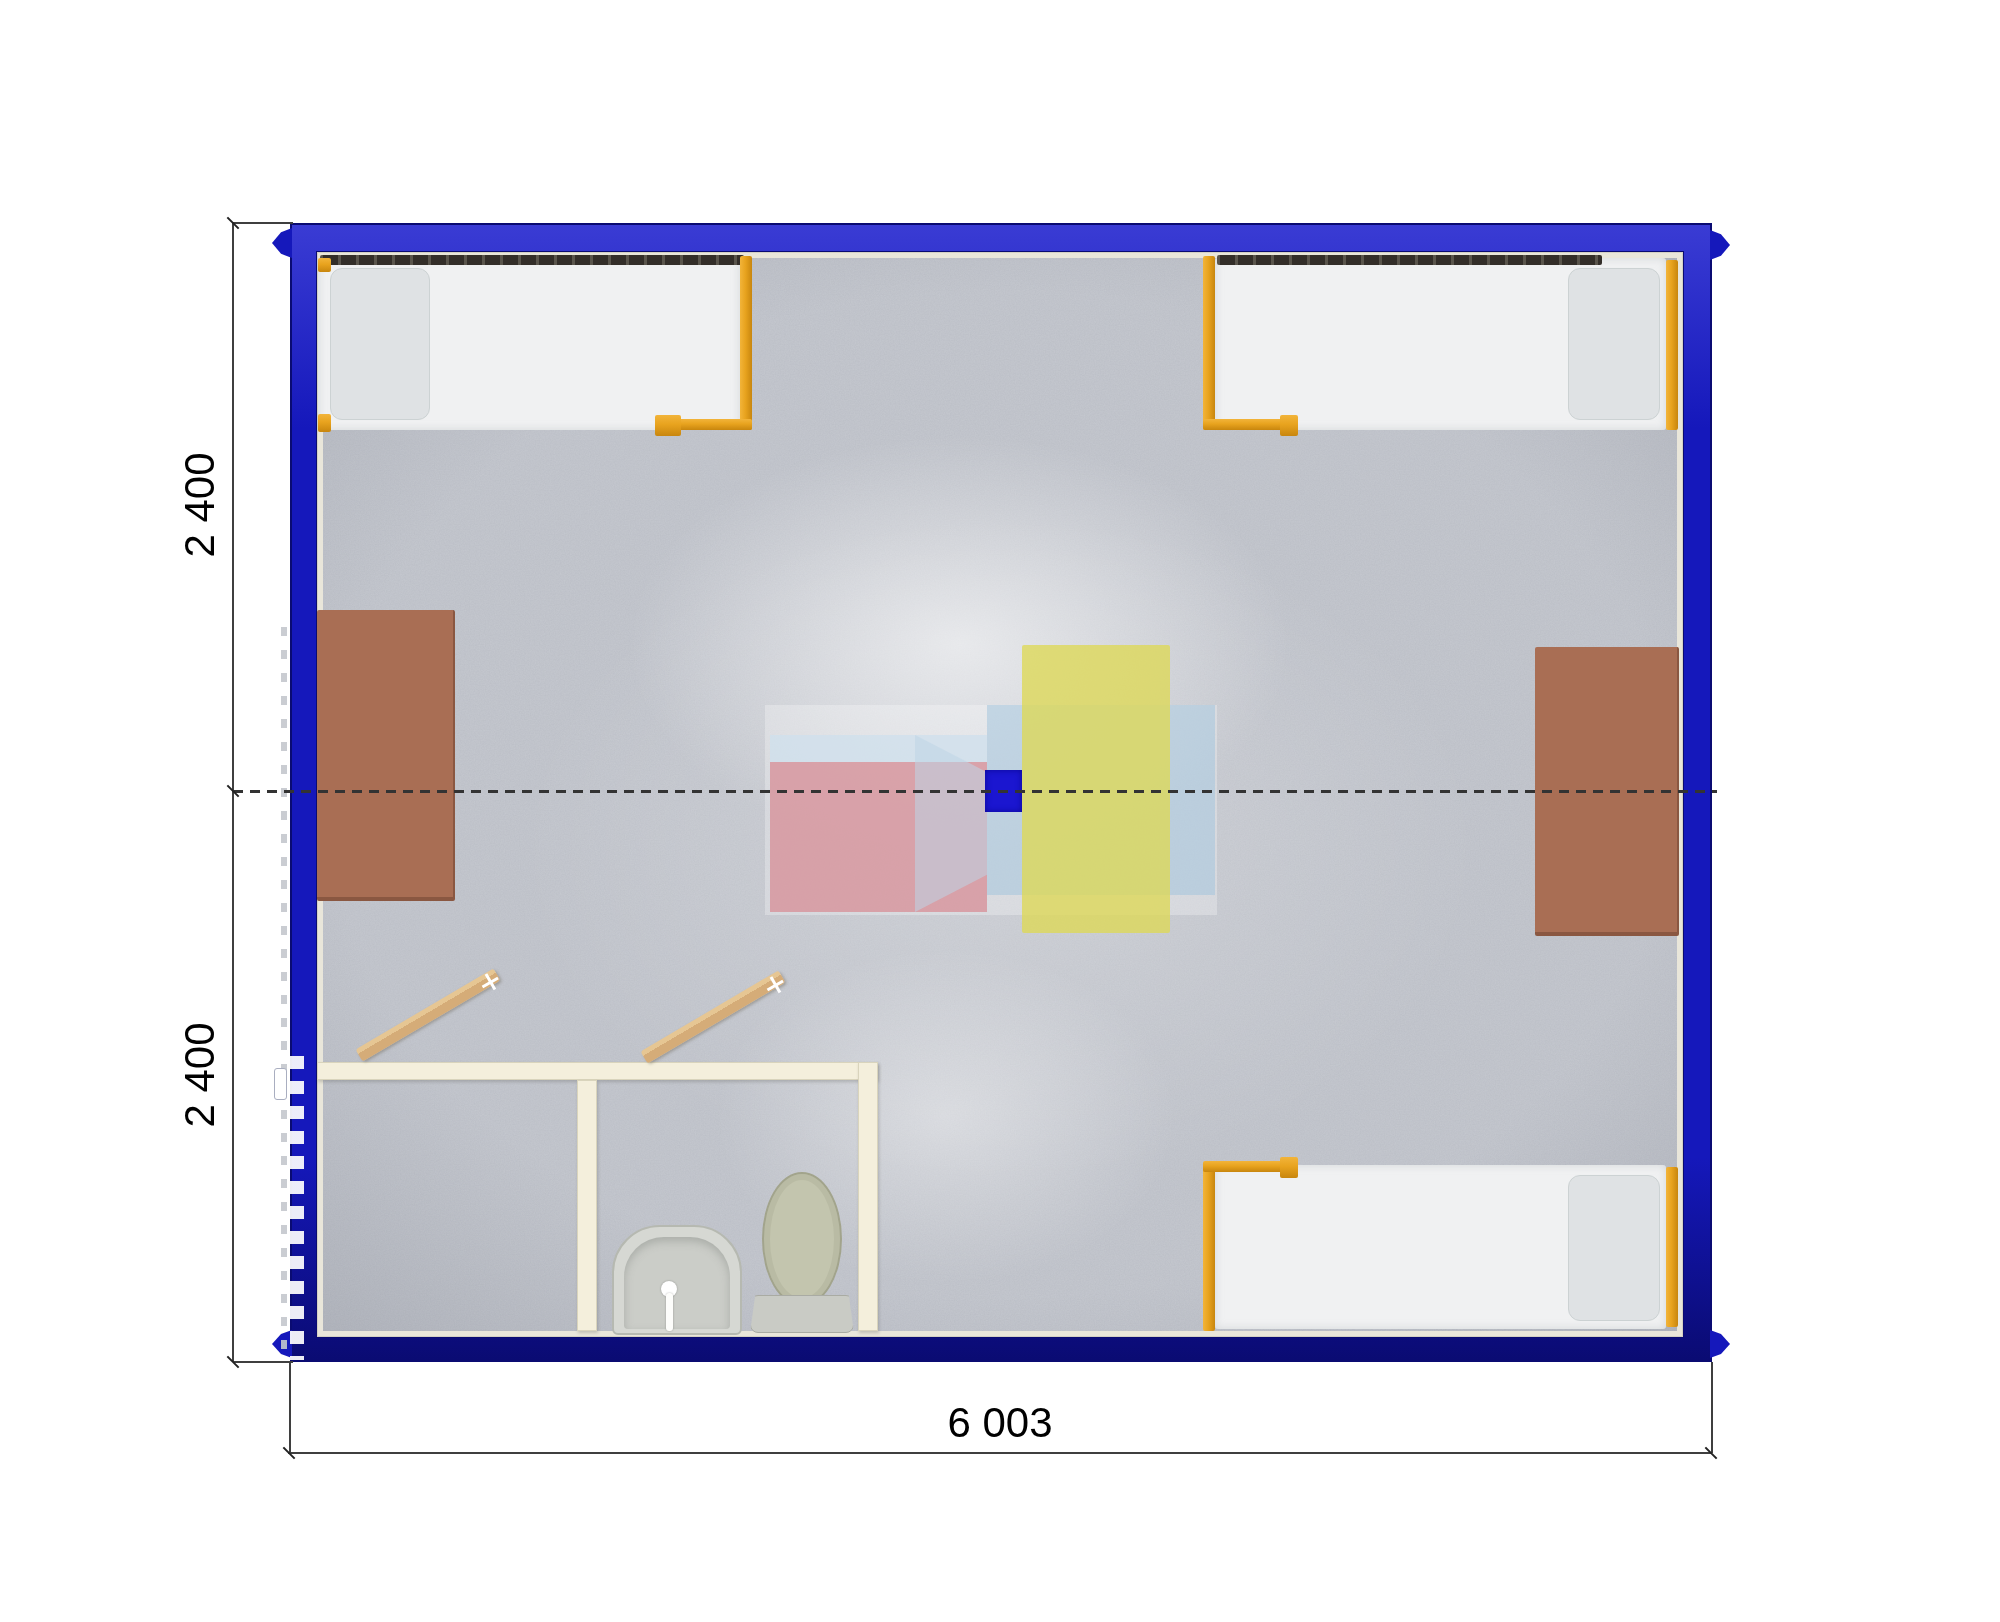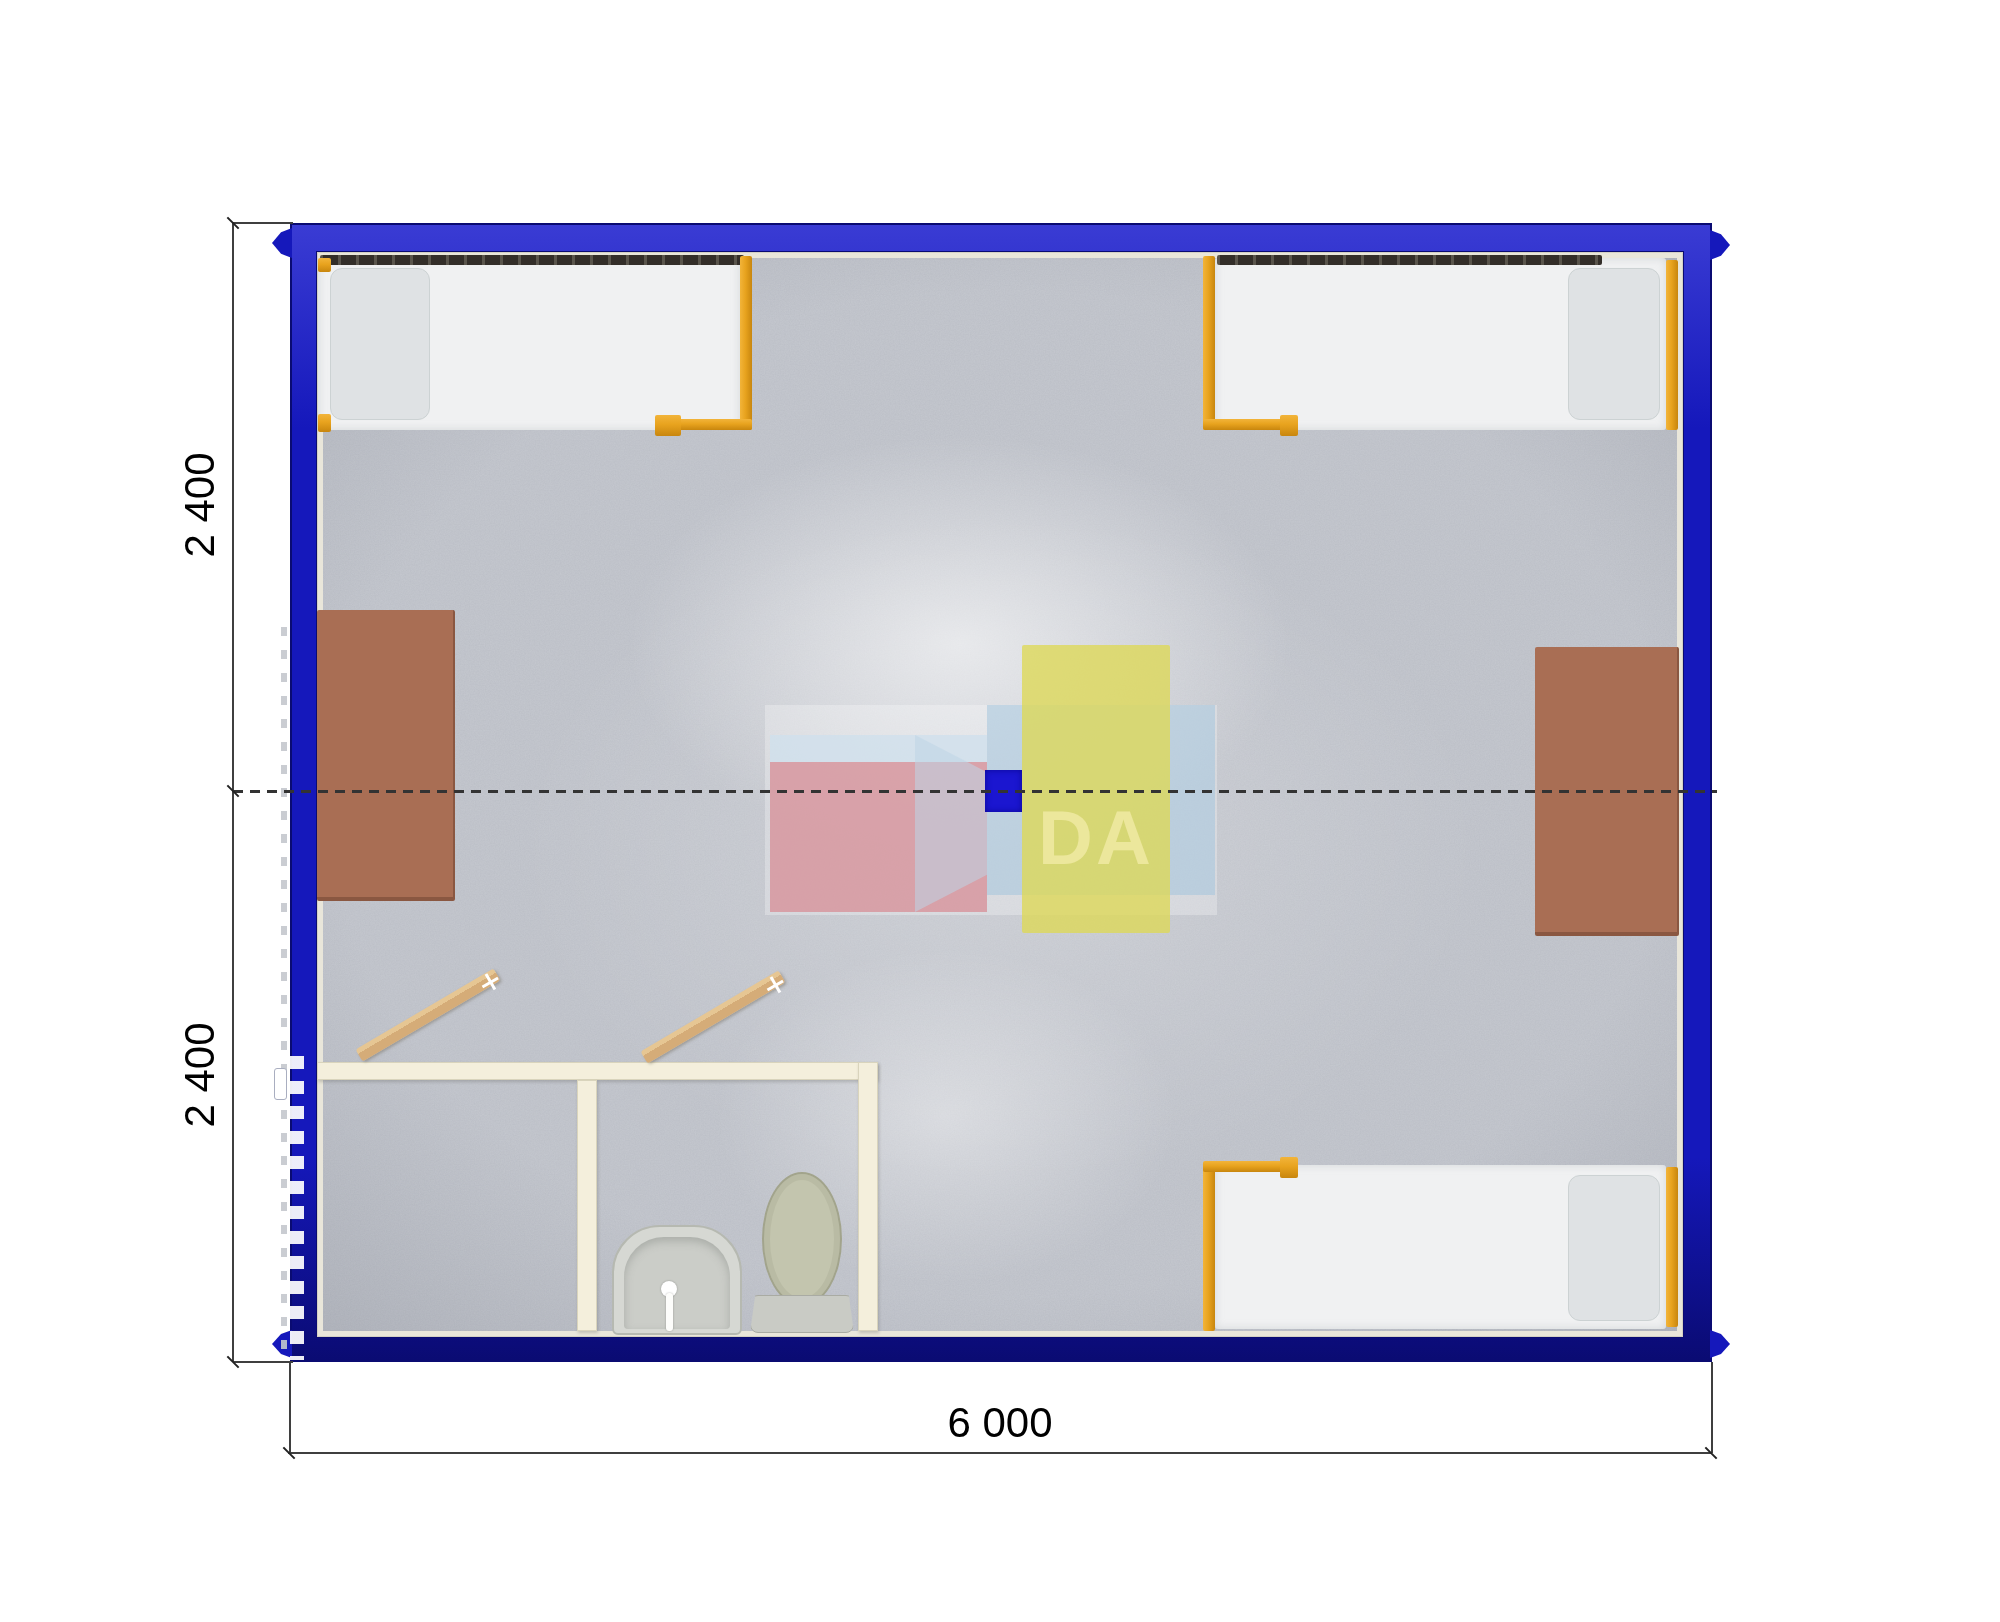--- a/index.html
+++ b/index.html
@@ -175,21 +175,20 @@
     </div>
   </div>
 
   <div class="wm">
     <div class="backdrop"></div>
     <div class="bluebox"></div>
     <div class="pinktop"></div>
     <div class="pinkbox"></div>
     <div class="funnel"></div>
     <div class="yellow"></div>
-    <div class="t-da">DA</div>
     <div class="bluesq"></div>
   </div>
 
   <div class="dashline"></div>
 
   <div class="dimline" style="left:232px;top:223px;width:2px;height:1139px;"></div>
   <div class="dimline" style="left:288px;top:1452px;width:1424px;height:2px;"></div>
 
   <div class="dimline" style="left:233px;top:222px;width:60px;height:2px;"></div>
   <div class="dimline" style="left:233px;top:1361px;width:60px;height:2px;"></div>
@@ -197,15 +196,15 @@
   <div class="dimline" style="left:1711px;top:1362px;width:2px;height:91px;"></div>
 
   <div class="tick" style="left:225px;top:222px;"></div>
   <div class="tick" style="left:225px;top:790px;"></div>
   <div class="tick" style="left:225px;top:1361px;"></div>
   <div class="tick" style="left:281px;top:1452px;"></div>
   <div class="tick" style="left:1703px;top:1452px;"></div>
 
   <div class="dimlabel vert" style="left:200px;top:505px;">2 400</div>
   <div class="dimlabel vert" style="left:200px;top:1075px;">2 400</div>
-  <div class="dimlabel" style="left:1000px;top:1423px;">6 000</div>
+  <div class="dimlabel" style="left:1000px;top:1423px;">6 003</div>
 
 </div>
 
 </body></html>

